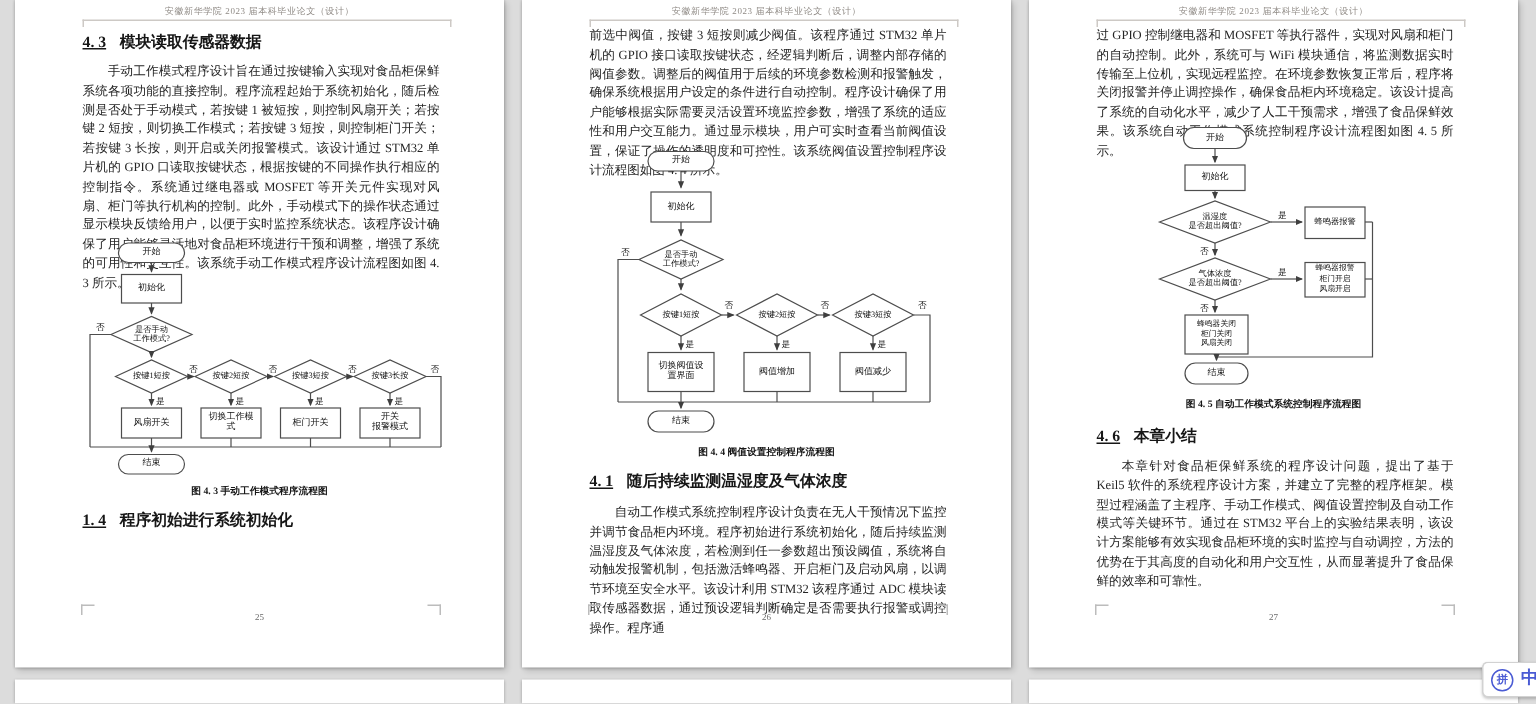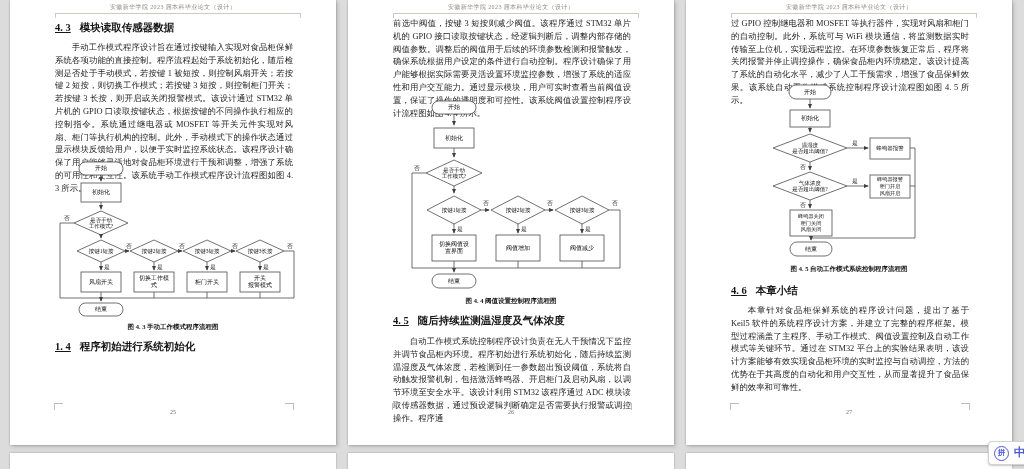--- a/index.html
+++ b/index.html
@@ -197,21 +197,21 @@
     <div class="fl" style="left:84px;top:137px;width:44px;height:26px">切换阀值设
 置界面</div>
     <div class="fl" style="left:148px;top:137px;width:44px;height:26px">阀值增加</div>
     <div class="fl" style="left:212px;top:137px;width:44px;height:26px">阀值减少</div>
     <div class="fl" style="left:84px;top:176px;width:44px;height:14px">结束</div>
   </div>
 
   <div class="cap" style="top:297px">图 4. 4 阀值设置控制程序流程图</div>
 
   <div class="h1" style="top:314px">
-    <span class="num">4. 5</span><span>随后持续监测温湿度及气体浓度</span>
+    <span class="num">4. 1</span><span>随后持续监测温湿度及气体浓度</span>
   </div>
   <div class="para indent" style="top:336px">自动工作模式系统控制程序设计负责在无人干预情况下监控并调节食品柜内环境。程序初始进行系统初始化，随后持续监测温湿度及气体浓度，若检测到任一参数超出预设阈值，系统将自动触发报警机制，包括激活蜂鸣器、开启柜门及启动风扇，以调节环境至安全水平。该设计利用 STM32 该程序通过 ADC 模块读取传感器数据，通过预设逻辑判断确定是否需要执行报警或调控操作。程序通</div>
 
   <div class="cm cml"></div>
   <div class="cm cmr"></div>
   <div class="pnum" style="top:409px">26</div>
 </div>
 
 <div class="page" style="left:686px">
   <div class="hdr">安徽新华学院 2023 届本科毕业论文（设计）</div>

